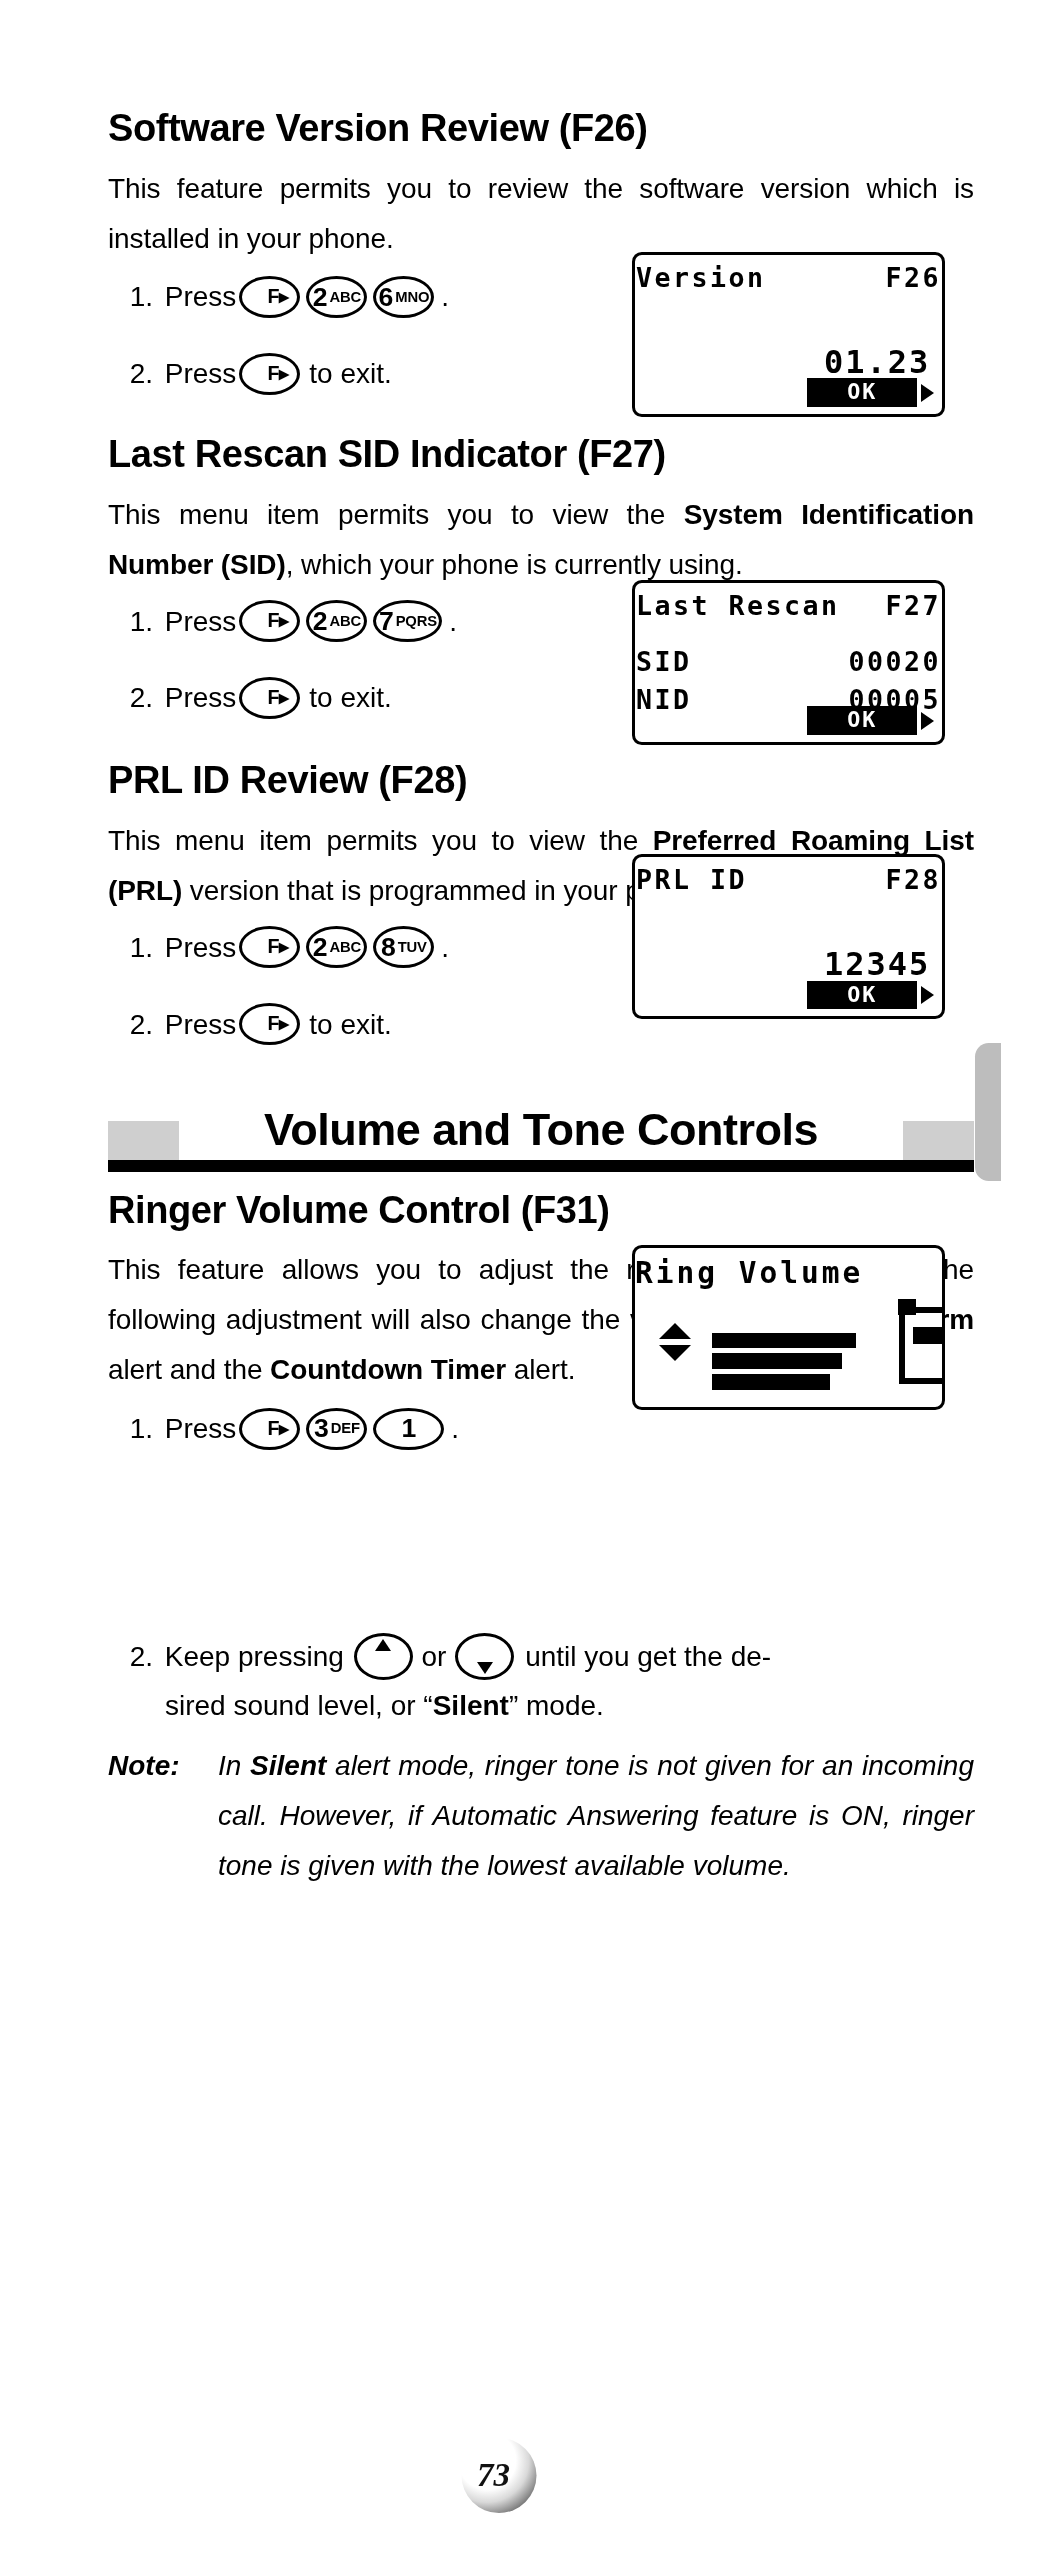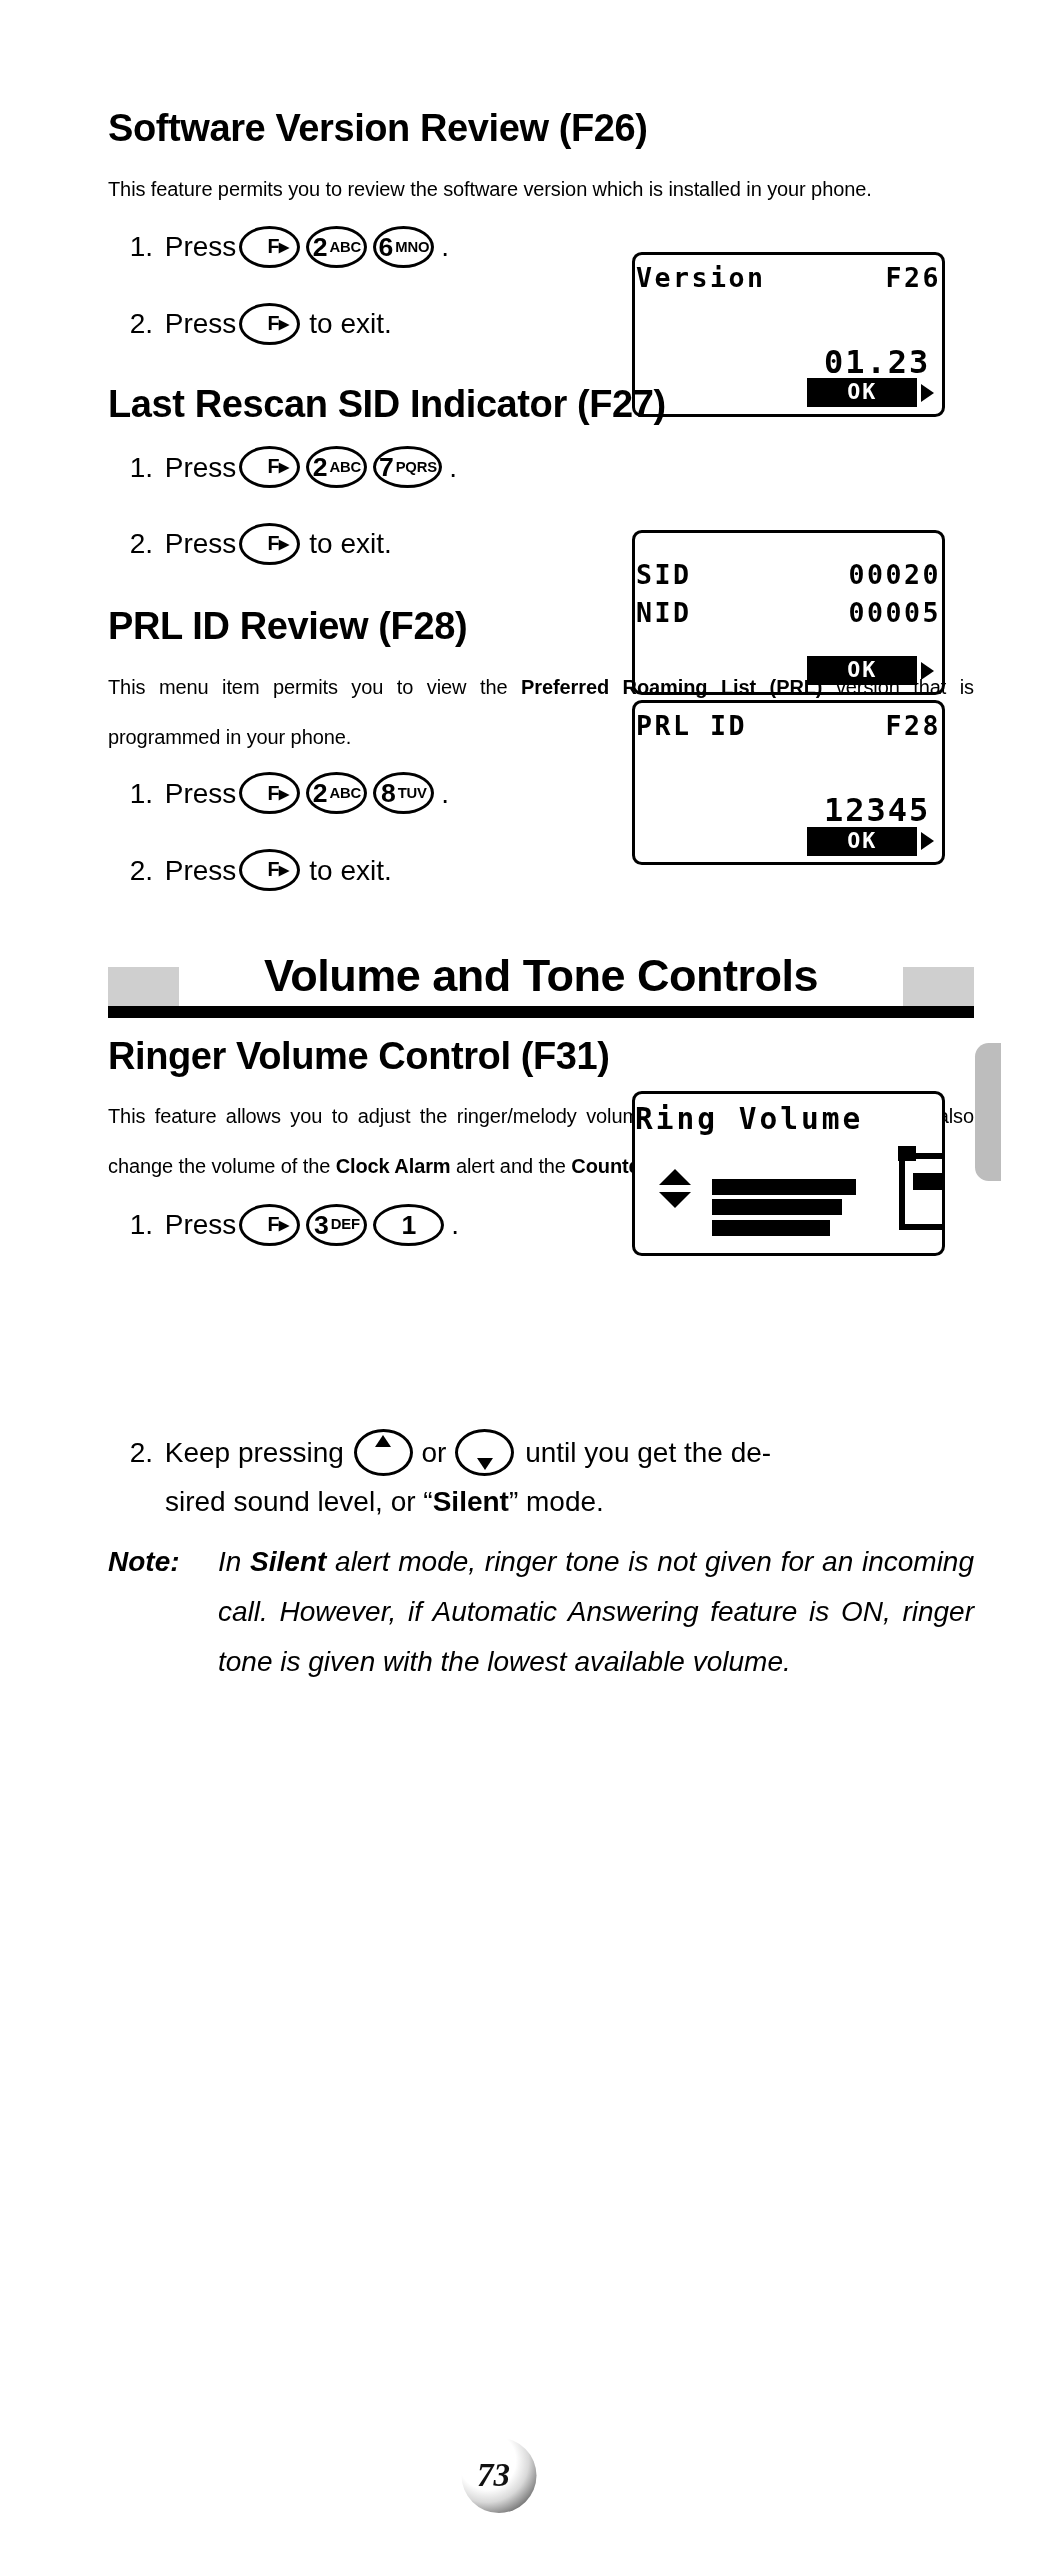--- a/index.html
+++ b/index.html
@@ -30,21 +30,21 @@
 
   
   h2.sect-title {
     font-size: 38px;
     font-weight: bold;
     letter-spacing: -0.4px;
     margin: 0 0 13.8px 0;
     line-height: 1.1;
   }
   .body-text {
-    font-size: 20px;
+    font-size: 28px;
     line-height: 50px;
     margin: 0;
     text-align: justify;
     letter-spacing: -0.1px;
   }
   .body-text b { font-weight: bold; }
 
   
   .steps {
     position: relative;
@@ -412,20 +412,23 @@
         <div class="lcd-big" style="margin-top:51px;">01.23</div>
         <div class="lcd-okbar">
           <div class="lcd-okbox">OK</div>
           <div class="lcd-caret"></div>
         </div>
       </div>
     </div>
 
     <div style="position:relative; margin-top:33px;">
       <h2 class="sect-title">Last Rescan SID Indicator (F27)</h2>
+      <p class="body-text">
+        <span>This menu item permits you to view the </span><b>System Identification Number (SID)</b><span>, which your phone is currently using.</span>
+      </p>
 
       <div class="steps">
         <div class="step" style="margin-top:3.9px;">
           <span class="num">1.</span>
           <span class="txt">Press</span>
           <span class="key k-func">
             <span class="flabel">F</span>
               <span class="flabel">▸</span>
           </span>
           <span class="key k-num">
@@ -444,20 +447,24 @@
           <span class="txt">Press</span>
           <span class="key k-func">
             <span class="flabel">F</span>
               <span class="flabel">▸</span>
           </span>
           <span class="txt" style="margin-left:5.9px;">to exit.</span>
         </div>
       </div>
 
       <div class="lcd" style="left:524px; top:146px; width:313px; height:165px;">
+        <div class="lcd-row lcd-title">
+          <span>Last Rescan</span>
+          <span>F27</span>
+        </div>
         <div class="lcd-row" style="margin-top:27.6px;">
           <span>SID</span>
           <span>00020</span>
         </div>
         <div class="lcd-row" style="margin-top:10px;">
           <span>NID</span>
           <span>00005</span>
         </div>
         <div class="lcd-okbar">
           <div class="lcd-okbox">OK</div>

